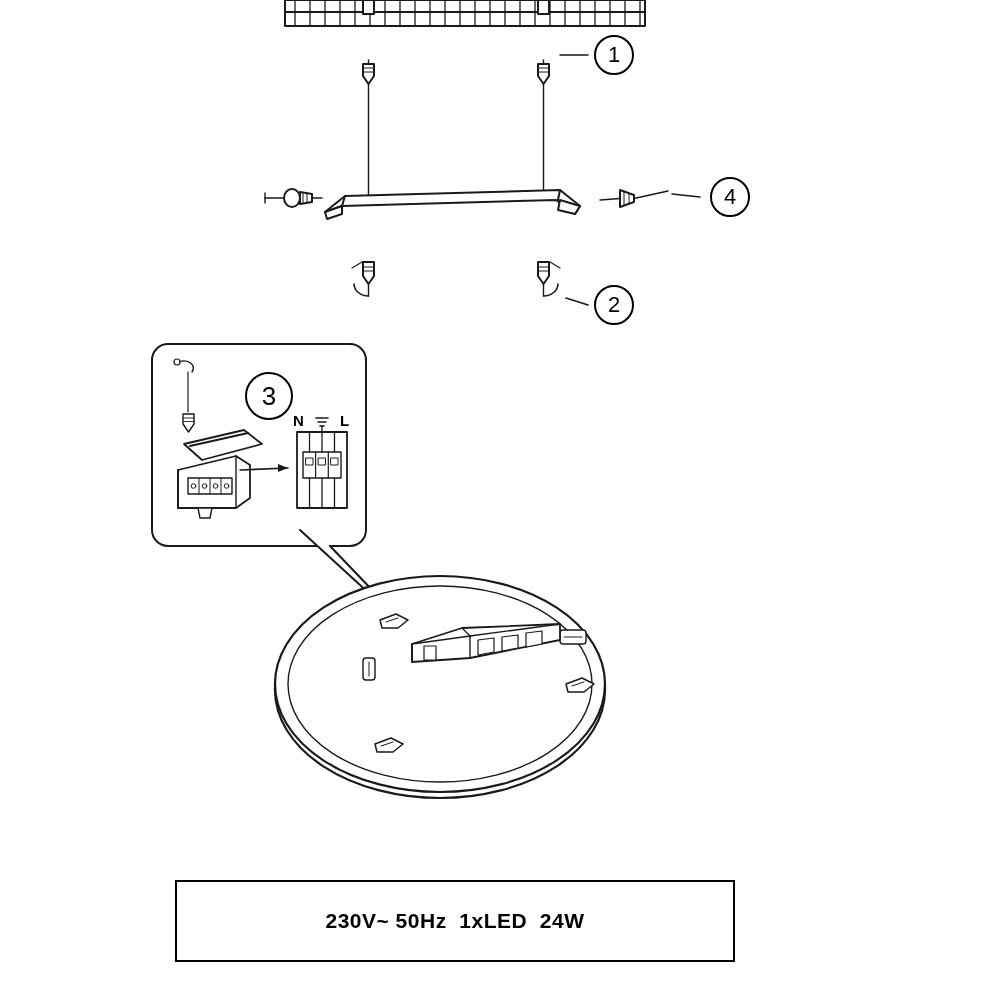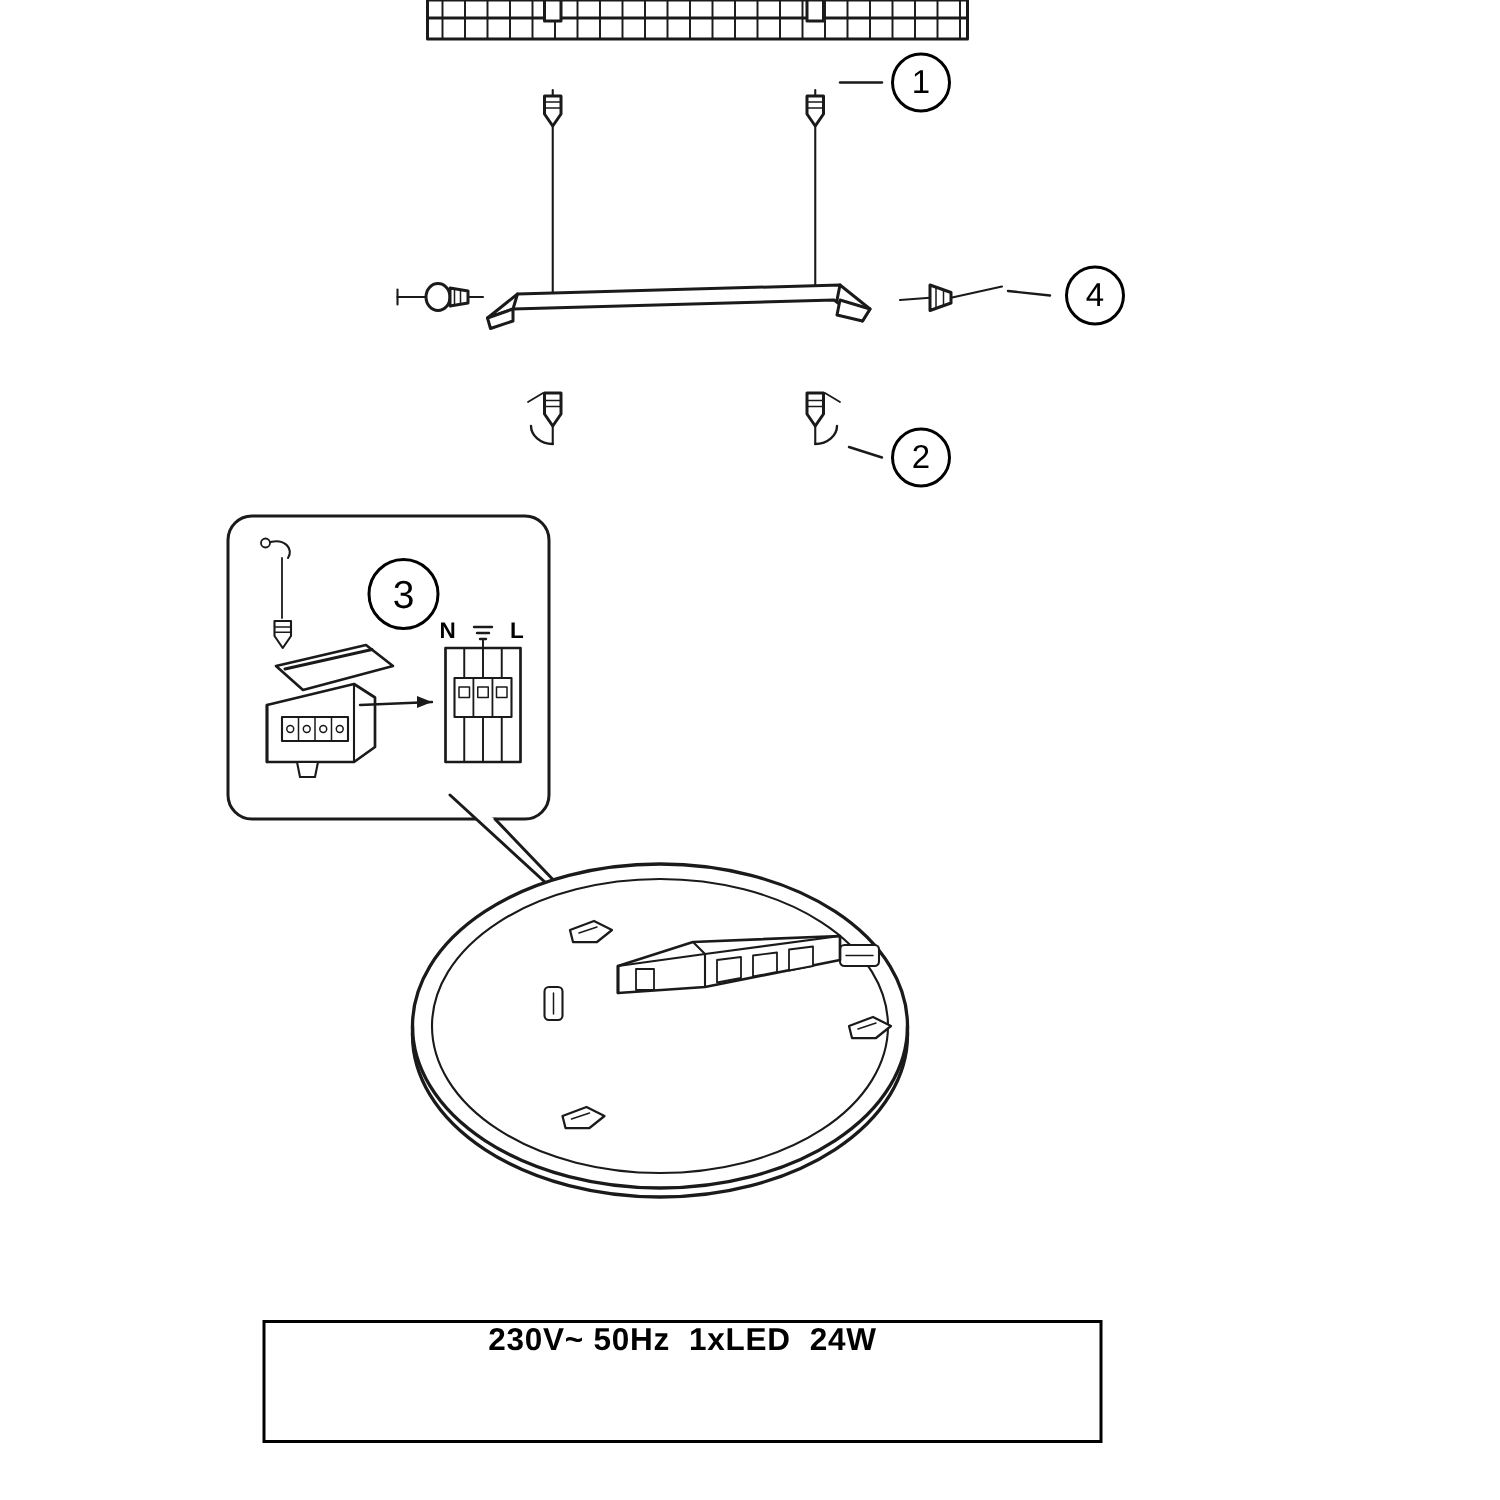--- a/index.html
+++ b/index.html
@@ -28,20 +28,21 @@
   }
   .spec-box {
     position: absolute;
     left: 175px;
     top: 880px;
     width: 560px;
     height: 82px;
     border: 2px solid #000000;
     box-sizing: border-box;
     display: flex;
+    align-items: center;
     justify-content: center;
   }
   .spec-text {
     font-size: 21px;
     font-weight: bold;
     letter-spacing: 0.5px;
     white-space: pre;
   }
   .step-num {
     position: absolute;

